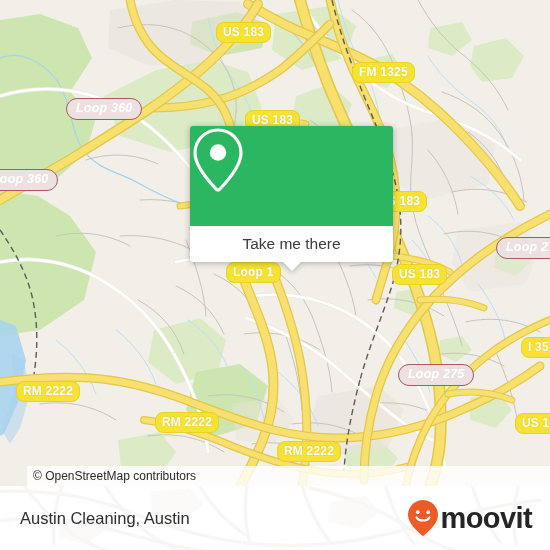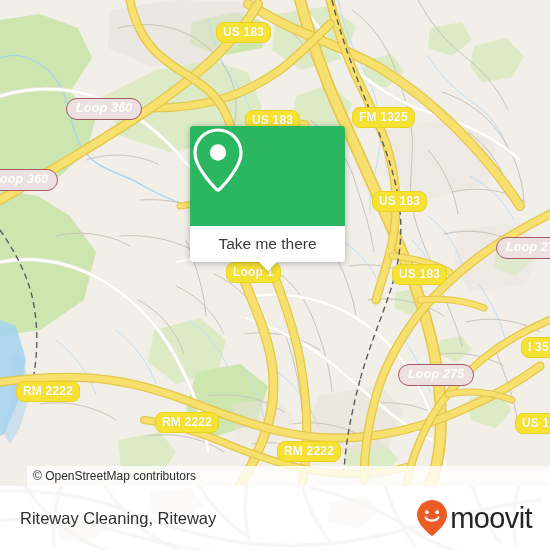--- a/index.html
+++ b/index.html
@@ -51,21 +51,21 @@
     font-size: 12.5px;
     padding: 3px 9px 4px 9px;
     border-radius: 11px;
     font-style: italic;
   }
 
   
   #popup {
     position: absolute;
     left: 190px; top: 126px;
-    width: 155px;
+    width: 203px;
     filter: drop-shadow(0 1px 3px rgba(0,0,0,.28));
   }
   #popup-body {
     background: #2bb762;
     height: 100px;
     border-radius: 3px 3px 0 0;
     display: flex;
     align-items: center;
     justify-content: center;
   }
@@ -139,21 +139,21 @@
     color: #2f2f2f;
     font-family: "Liberation Sans", sans-serif;
   }
   #brand {
     display: flex;
     align-items: center;
     gap: 1px;
   }
   #brand-name {
     font-size: 29px;
-    font-weight: normal;
+    font-weight: bold;
     color: #252525;
     letter-spacing: -.6px;
     line-height: 1;
     font-family: "Liberation Sans", sans-serif;
   }
 </style>
 </head>
 <body>
 
 <div id="app">
@@ -346,21 +346,21 @@
       <path class="mroad" d="M180,206 C200,202 220,202 238,208" stroke-width="5"></path>
       <path class="mroad-c" d="M448,394 C470,390 492,392 512,400" stroke-width="7"></path>
       <path class="mroad" d="M448,394 C470,390 492,392 512,400" stroke-width="5"></path>
 
       <path class="rail" d="M332,0 C340,34 352,66 364,96 C378,130 392,162 398,196 C404,230 400,262 390,292 C380,322 368,350 360,380"></path>
       <path class="rail" d="M360,380 C352,410 346,440 344,470"></path>
       <path class="rail" d="M0,230 C14,250 26,272 32,296 C38,322 38,348 34,374"></path>
     </svg>
 
     <div class="shield yellow" style="left:216px;top:22px;">US 183</div>
-    <div class="shield yellow" style="left:352px;top:62px;margin-top:45px;">FM 1325</div>
+    <div class="shield yellow" style="left:352px;top:62px;">FM 1325</div>
     <div class="shield rose" style="left:66px;top:98px;">Loop 360</div>
     <div class="shield yellow" style="left:245px;top:110px;">US 183</div>
     <div class="shield rose" style="left:-18px;top:169px;">Loop 360</div>
     <div class="shield yellow" style="left:372px;top:191px;">US 183</div>
     <div class="shield rose" style="left:496px;top:237px;">Loop 275</div>
     <div class="shield yellow" style="left:226px;top:262px;">Loop 1</div>
     <div class="shield yellow" style="left:392px;top:264px;">US 183</div>
     <div class="shield yellow" style="left:521px;top:337px;">I 35</div>
     <div class="shield rose" style="left:398px;top:364px;">Loop 275</div>
     <div class="shield yellow" style="left:16px;top:381px;">RM 2222</div>
@@ -404,21 +404,21 @@
         <path d="M248,-8 C244,14 244,36 250,58"></path>
         <path d="M520,-6 C514,14 512,36 516,58"></path>
       </g>
       <g fill="#edeae5" opacity=".7">
         <path d="M150,6 L190,2 L204,18 L184,34 L152,28 Z"></path>
         <path d="M330,16 L366,10 L380,26 L358,42 L328,36 Z"></path>
         <path d="M60,34 L94,30 L106,44 L86,58 L58,52 Z"></path>
       </g>
     </svg>
     <div id="footer-inner">
-      <div id="footer-title">Riteway Cleaning, Riteway</div>
+      <div id="footer-title">Austin Cleaning, Austin</div>
       <div id="brand">
         <svg width="34" height="40" viewBox="0 0 34 40">
           <path d="M17 2 C8.7 2 2 8.7 2 17 C2 26 13 34.5 15.8 37.2 C16.5 37.9 17.5 37.9 18.2 37.2 C21 34.5 32 26 32 17 C32 8.7 25.3 2 17 2 Z" fill="#ec5b26"></path>
           <circle cx="11.8" cy="14.2" r="1.9" fill="#ffffff"></circle>
           <circle cx="22.2" cy="14.2" r="1.9" fill="#ffffff"></circle>
           <path d="M10.6 19.4 C12.6 23.4 21.4 23.4 23.4 19.4" fill="none" stroke="#ffffff" stroke-width="2.2" stroke-linecap="round"></path>
         </svg>
         <span id="brand-name">moovit</span>
       </div>
     </div>

